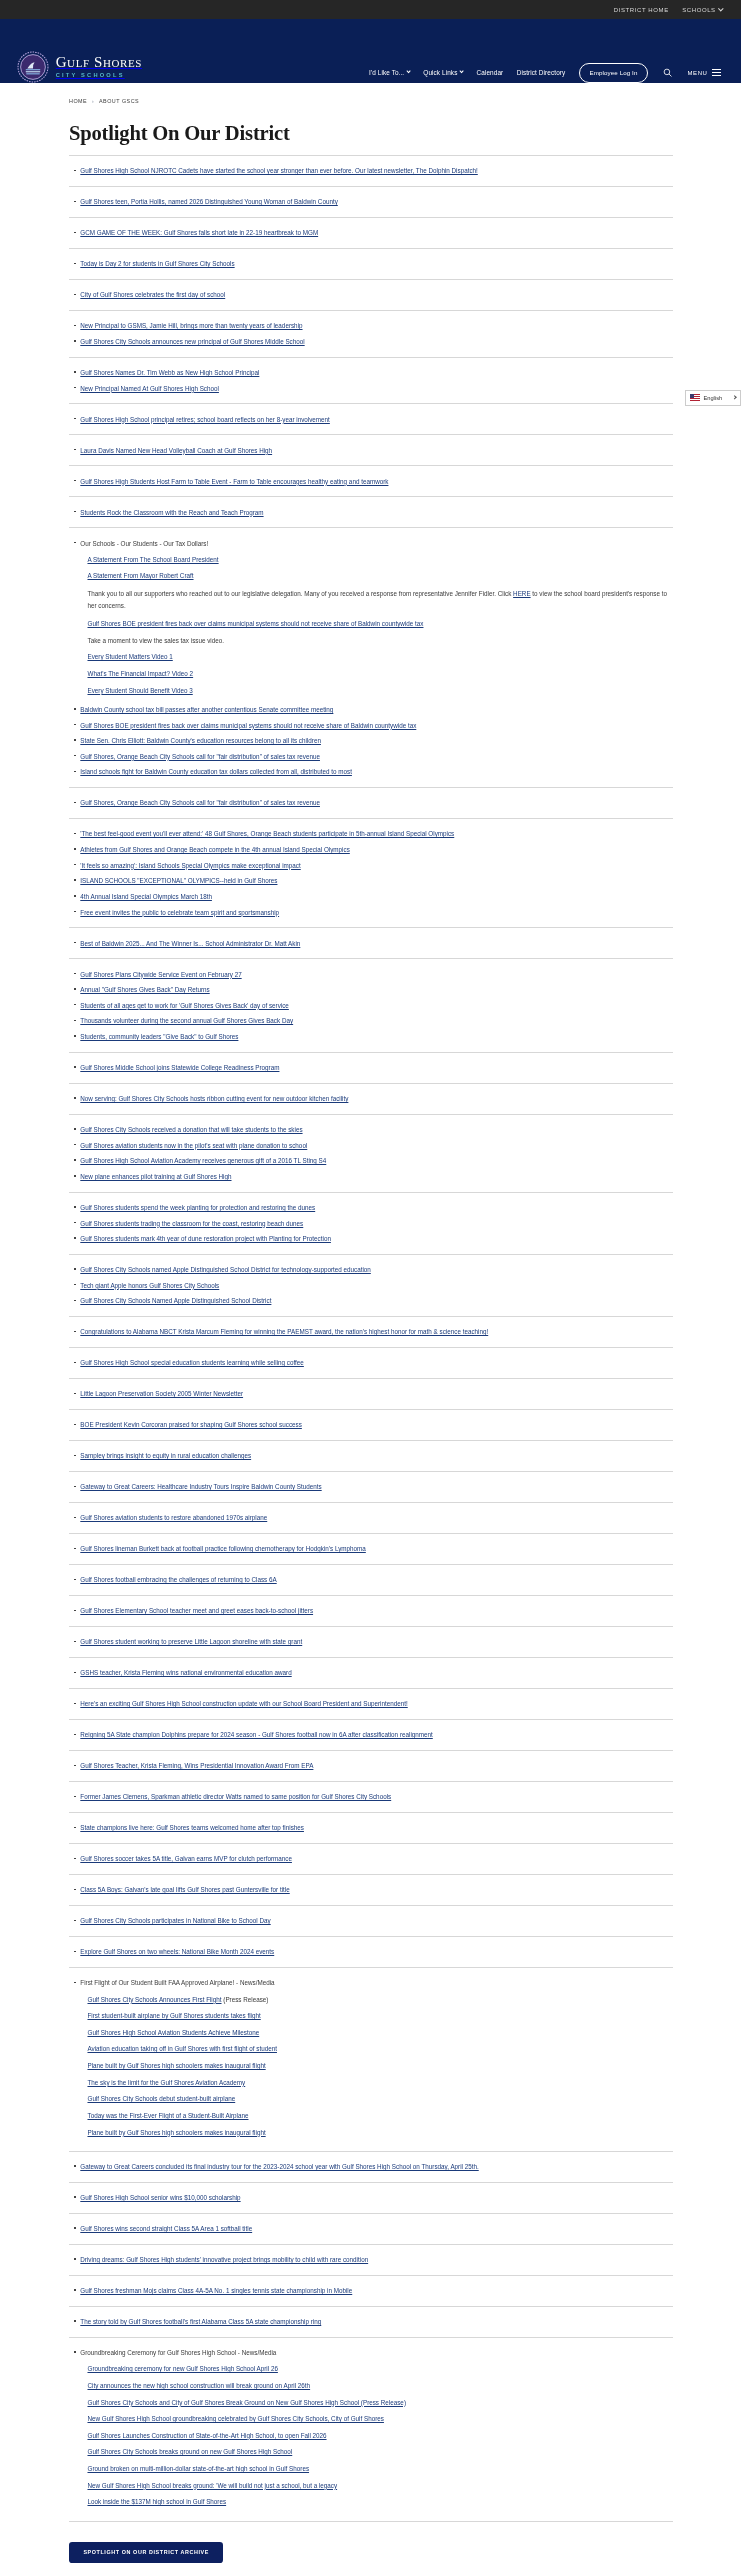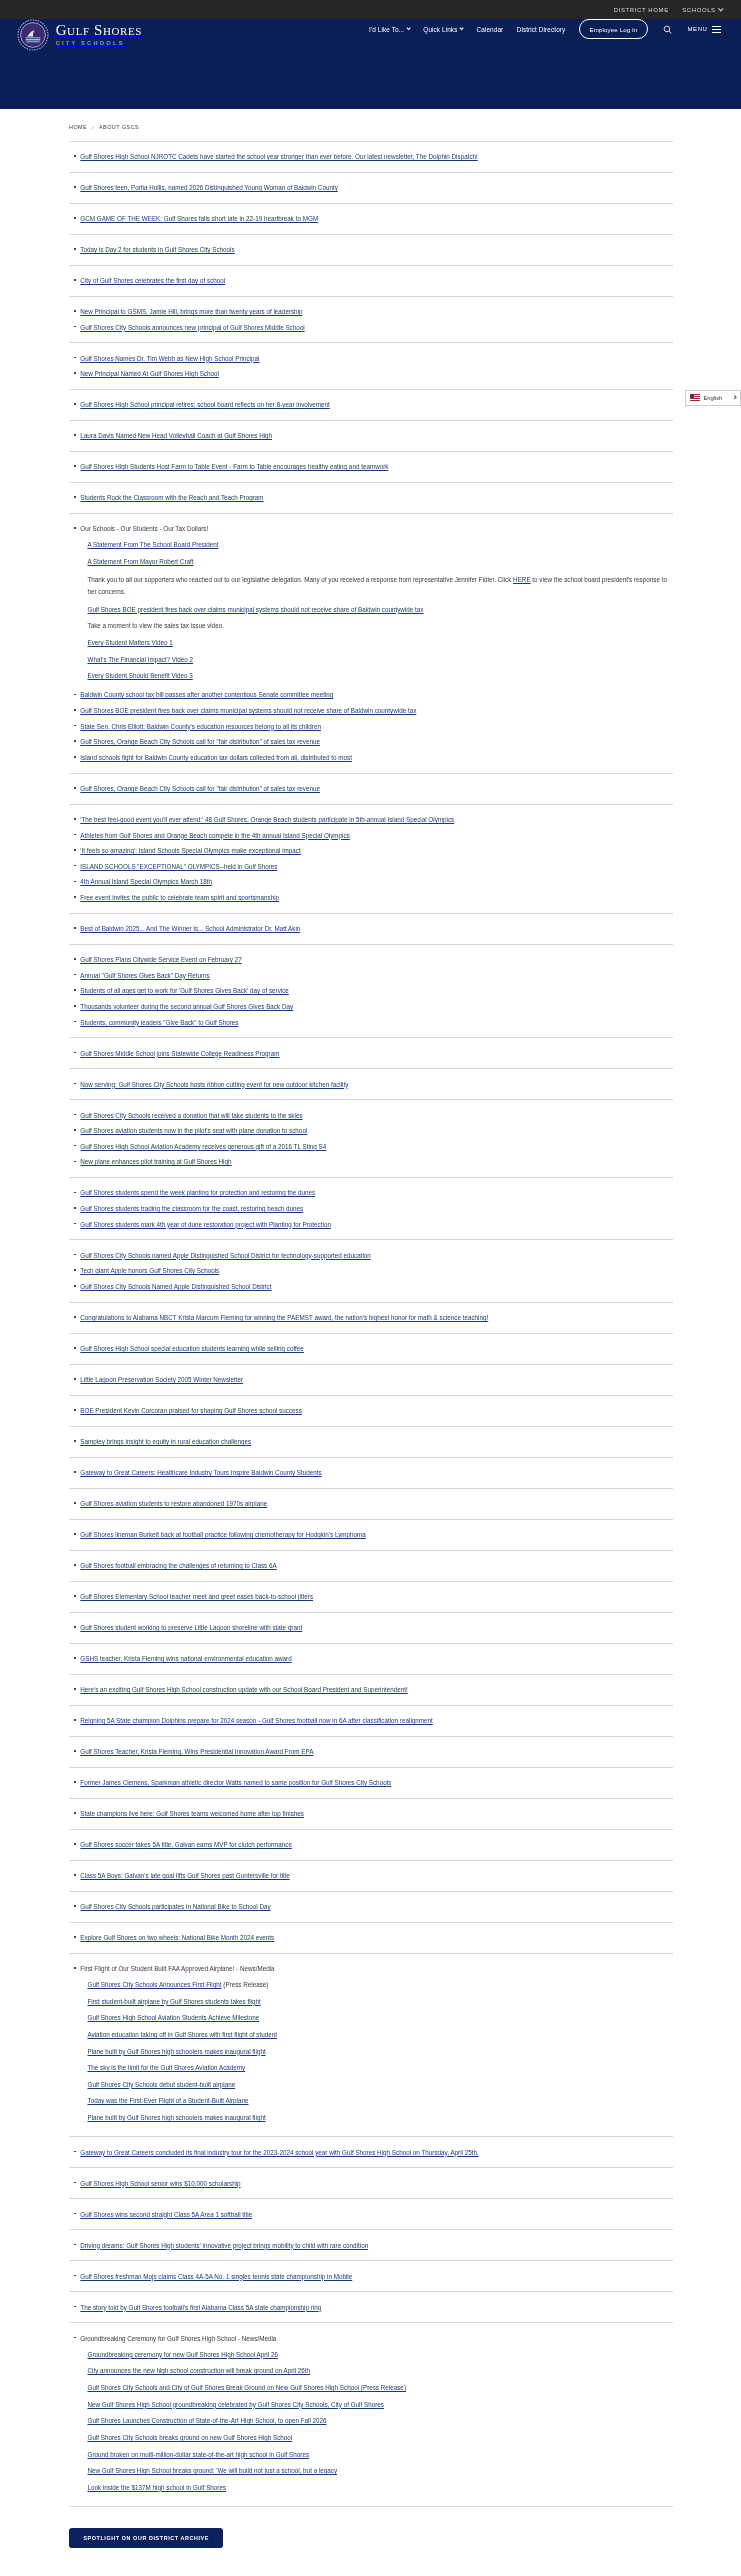--- a/index.html
+++ b/index.html
@@ -26,24 +26,24 @@
     font-size: 6px;
     letter-spacing: 0.6px;
     text-decoration: none;
     font-weight: 500;
   }
   .utility-schools { display: flex; align-items: center; gap: 3.1px; }
   .chev { display:inline-block; width:3.6px; height:3.6px; border-right:0.7px solid #d8d8d8; border-bottom:0.7px solid #d8d8d8; transform: rotate(45deg) translate(-1px,-1px); }
 
   
   .site-header {
-    height: 90px;
+    height: 64px;
     background: #0a1f56;
     display: flex;
-    align-items: flex-start;
+    align-items: flex-end;
     padding: 0 20.6px 0 16.5px;
     position: relative;
   }
   .brand { display: flex; align-items: center; gap: 7.2px; }
   .seal { width: 32px; height: 32px; flex: 0 0 32px; position: relative; }
   .brand-text { display: flex; flex-direction: column; line-height: 1; }
   .brand-title {
     font-family: "Liberation Serif", serif;
     font-size: 15px;
     color: #ffffff;
@@ -251,20 +251,21 @@
   </nav>
 </header>
 
 <div class="breadcrumb">
   <a href="#">HOME</a>
   <span class="bc-sep">›</span>
   <span>ABOUT GSCS</span>
 </div>
 
 <div class="page-wrap">
+  <h1 class="page-title">Spotlight On Our District</h1>
   <div class="content" id="content-root">
       <hr class="sep">
       <div class="group">
         <ul class="links">
           <li><a href="#">Gulf Shores High School NJROTC Cadets have started the school year stronger than ever before. Our latest newsletter, The Dolphin Dispatch!</a></li>
         </ul>
       </div>
       <hr class="sep">
       <div class="group">
         <ul class="links">

